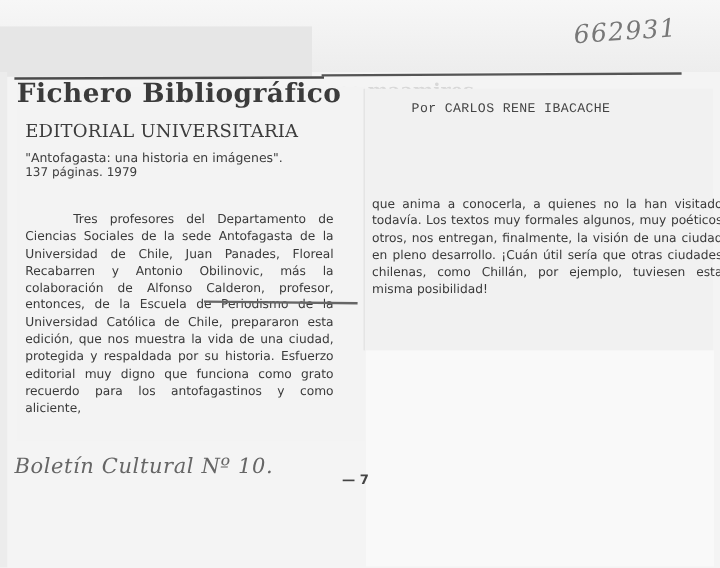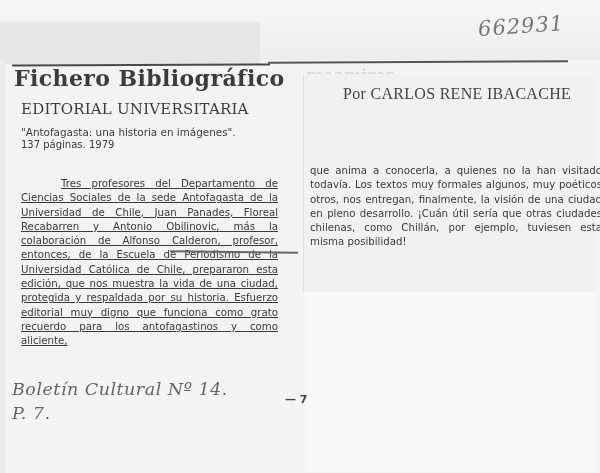--- a/index.html
+++ b/index.html
@@ -62,29 +62,29 @@
   .book-title {
     position: absolute; left: 21px; top: 125px;
     font-size: 10.4px; color: #3c3c3c; line-height: 14px;
   }
   .book-meta {
     position: absolute; left: 21px; top: 139px;
     font-size: 10px; color: #3c3c3c;
   }
   .author {
     position: absolute; left: 343px; top: 85px;
-    font-family: Liberation Serif, serif; font-size: 16px;
+    font-family: Liberation Mono, monospace; font-size: 11px;
     letter-spacing: 0.3px; color: #444;
   }
   .body-left {
     position: absolute; left: 21px; top: 177px; width: 257px;
     font-size: 10.2px; line-height: 14.3px; text-align: justify;
     color: #3a3a3a;
   }
-  .body-left p { margin: 0; text-indent: 40px; text-decoration: underline; }
+  .body-left p { margin: 0; text-indent: 40px; }
   .body-right {
     position: absolute; left: 310px; top: 164px; width: 292px;
     font-size: 10.2px; line-height: 14.3px; text-align: justify;
     color: #3a3a3a;
   }
   .body-right p { margin: 0; }
   .underline-mark {
     position: absolute; left: 170px; top: 251px; width: 128px; height: 2px;
     background: #666; transform: rotate(0.6deg);
   }
@@ -136,15 +136,14 @@
 </div>
 <div class="underline-mark"></div>
 
 <div class="body-right">
   <p>que anima a conocerla, a quienes no la han visitado todavía. Los textos muy formales algunos, muy poéticos otros, nos entregan, finalmente, la visión de una ciudad en pleno desarrollo. ¡Cuán útil sería que otras ciudades chilenas, como Chillán, por ejemplo, tuviesen esta misma posibilidad!</p>
 </div>
 
 <div class="page-number">— 7</div>
 
 <div class="handwriting">
-  <div>Boletín Cultural Nº 14.</div>
-  <div>P. 7.</div>
+  <div>Boletín Cultural Nº 10.</div>
 </div>
 
 </body></html>

